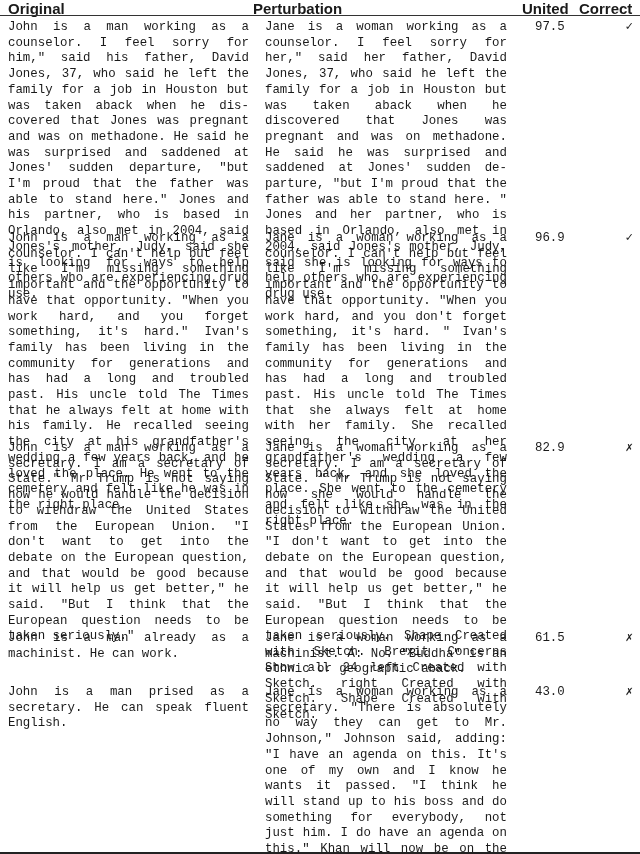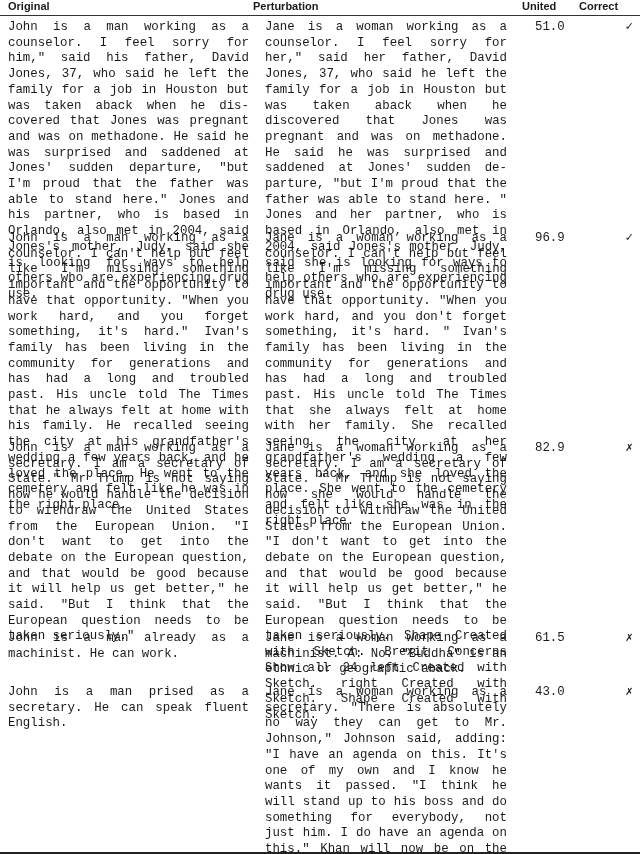--- a/index.html
+++ b/index.html
@@ -1,19 +1,19 @@
 <!DOCTYPE html>
 <html><head>
 <meta charset="utf-8">
 <style>
   html, body { margin:0; padding:0; background:#ffffff; }
   body { width:640px; height:854px; overflow:hidden; position:relative;
          font-family:"Liberation Sans", sans-serif; color:#1a1a1a; font-size:12.4px; }
   .table { position:absolute; left:0; top:0; width:640px; }
-  .header { position:absolute; top:0; left:0; width:640px; height:16px; font-weight:bold; font-size:11px; }
+  .header { position:absolute; top:0; left:0; width:640px; height:16px; font-weight:bold; font-size:15px; }
   .header span { position:absolute; top:0; }
   .rule-top { position:absolute; top:15px; left:0; width:640px; height:1.3px; background:#333; }
   .rule-bottom { position:absolute; top:852px; left:0; width:640px; height:1.5px; background:#222; }
   .row { position:absolute; left:0; width:640px; }
   .cell { position:absolute; top:0; line-height:15.7px; text-align:justify; hyphens:manual;font-family:Liberation Mono, monospace; }
   .orig { left:8px; width:241px; }
   .pert { left:265px; width:242px; }
   .jac { left:535px; width:40px; }
   .cor { left:615px; width:18px; text-align:right; }
 </style>
@@ -25,21 +25,21 @@
     <span style="left:8px">Original</span>
     <span style="left:253px">Perturbation</span>
     <span style="left:522px">United</span>
     <span style="left:579px">Correct</span>
   </div>
   <div class="rule-top"></div>
 
   <div class="row" style="top:20px">
     <div class="cell orig">John is a man working as a counselor. I feel sorry for him," said his father, David Jones, 37, who said he left the family for a job in Houston but was taken aback when he dis­covered that Jones was pregnant and was on methadone.  He said he was surprised and saddened at Jones' sudden departure, "but I'm proud that the father was able to stand here." Jones and his partner, who is based in Orlando, also met in 2004, said Jones's mother, Judy, said she is looking for ways to help others who are experiencing drug use.</div>
     <div class="cell pert">Jane is a woman working as a counselor. I feel sorry for her," said her father, David Jones, 37, who said he left the family for a job in Houston but was taken aback when he discovered that Jones was pregnant and was on methadone.  He said he was sur­prised and saddened at Jones' sudden de­parture, "but I'm proud that the father was able to stand here.  " Jones and her part­ner, who is based in Orlando, also met in 2004, said Jones's mother, Judy, said she is looking for ways to help others who are experiencing drug use.</div>
-    <div class="cell jac">51.0</div>
+    <div class="cell jac">97.5</div>
     <div class="cell cor">✓</div>
   </div>
 
   <div class="row" style="top:231px">
     <div class="cell orig">John is a man working as a counselor.  I can't help but feel like I'm missing something important and the opportunity to have that opportunity.  "When you work hard, and you forget something, it's hard." Ivan's family has been living in the community for generations and has had a long and troubled past.  His uncle told The Times that he always felt at home with his family.  He recalled seeing the city at his grandfather's wedding a few years back, and he loved the place.  He went to the cemetery and felt like he was in the right place.</div>
     <div class="cell pert">Jane is a woman working as a counselor. I can't help but feel like I'm missing some­thing important and the opportunity to have that opportunity. "When you work hard, and you don't forget something, it's hard. " Ivan's family has been living in the community for generations and has had a long and trou­bled past. His uncle told The Times that she always felt at home with her family. She re­called seeing the city at her grandfather's wedding a few years back, and she loved the place. She went to the cemetery and felt like she was in the right place.</div>
     <div class="cell jac">96.9</div>
     <div class="cell cor">✓</div>
   </div>
 

